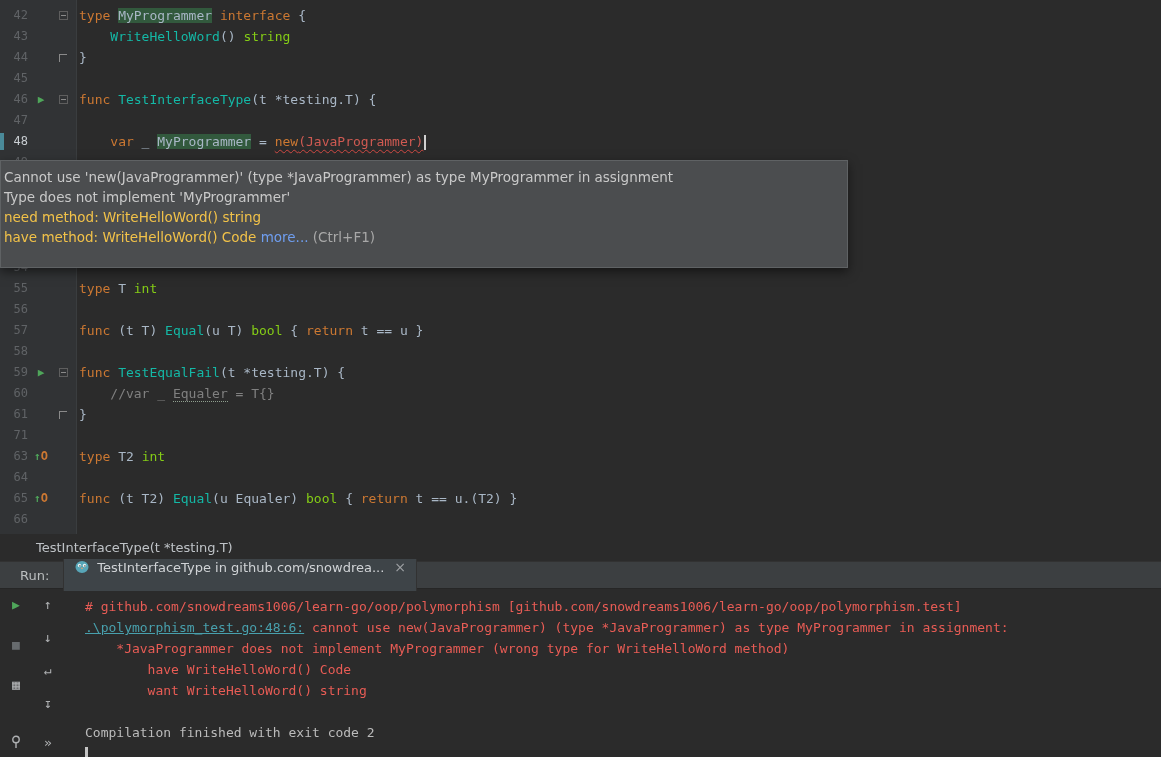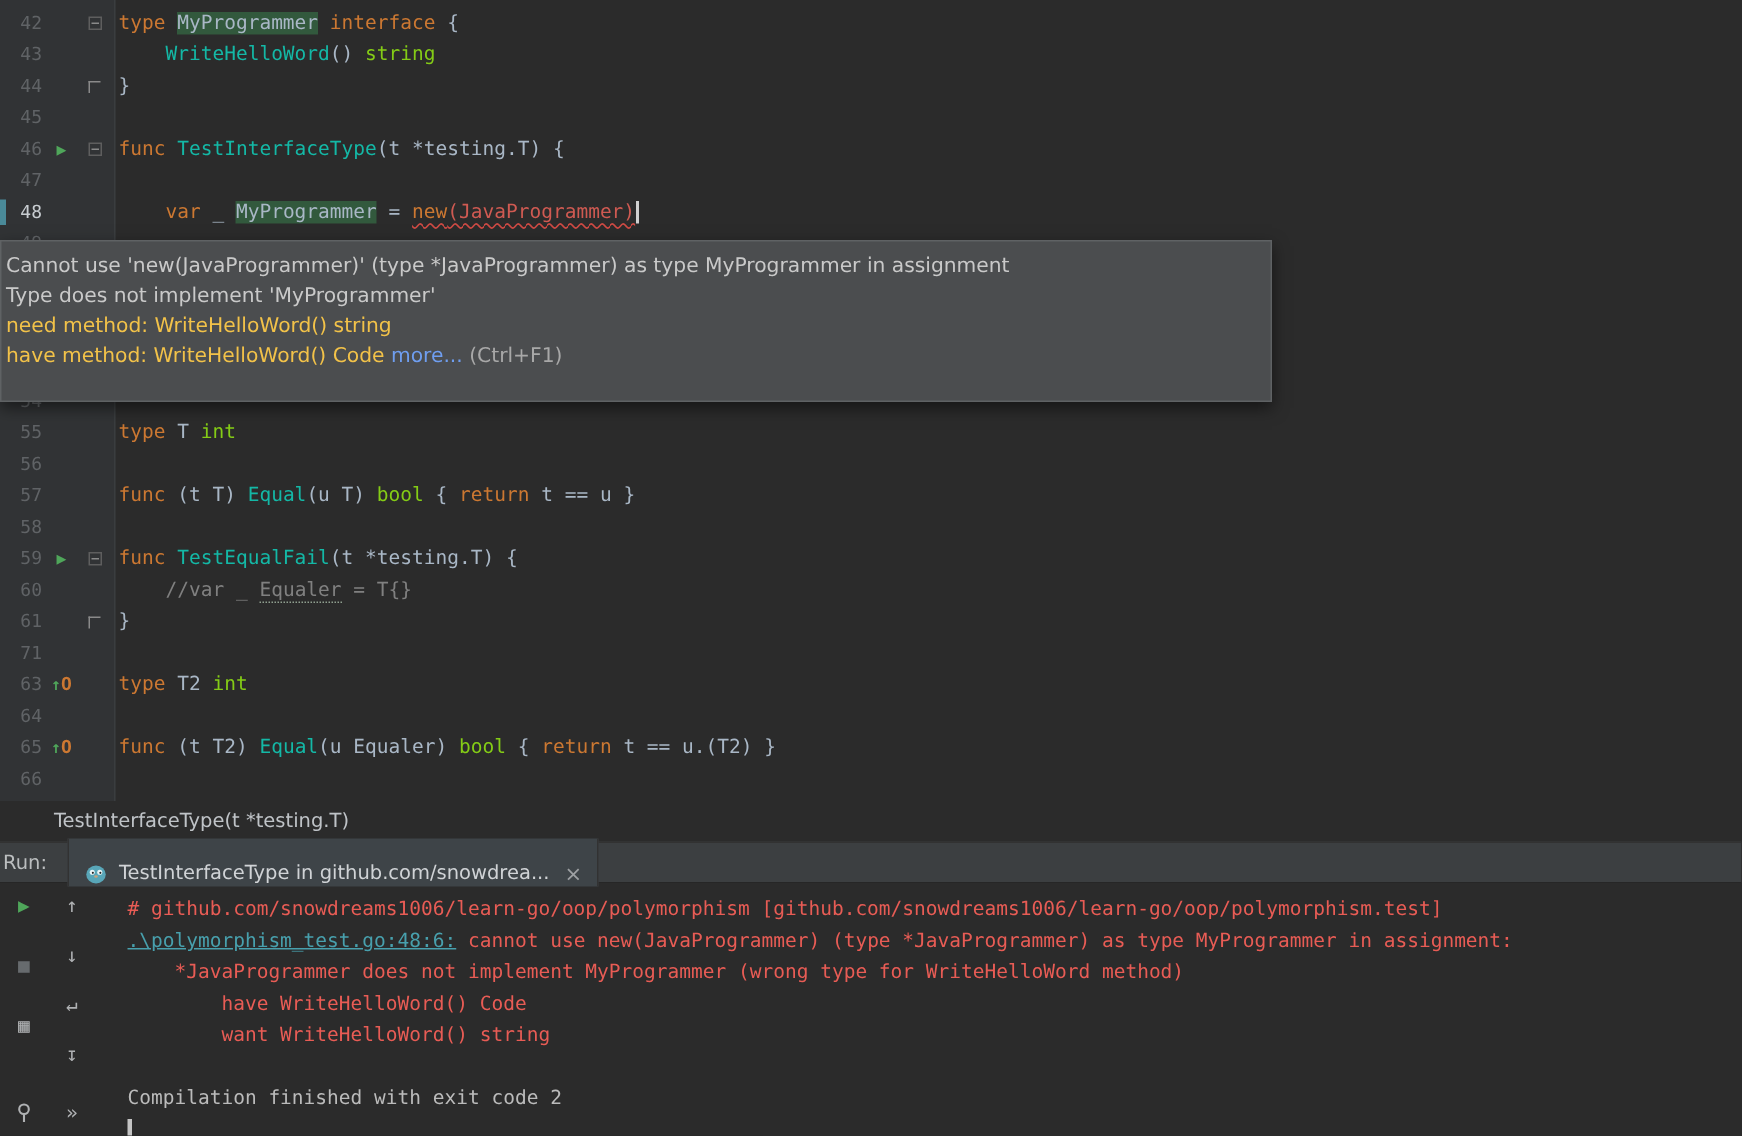--- a/index.html
+++ b/index.html
@@ -47,22 +47,22 @@
   .tt-link{color:#6f9ef0}
   .tt-dim{color:#a8a8a8}
 
   
   .breadcrumb{height:27px;line-height:27px;padding-left:36px;background:#2b2b2b;
     color:#bfc3c7;font-size:13px;font-family:"DejaVu Sans","Liberation Sans",sans-serif}
 
   
   .runbar{height:28px;background:#3c3f41;border-top:1px solid #323232;border-bottom:1px solid #262626;
     display:flex;align-items:center;font-family:"DejaVu Sans","Liberation Sans",sans-serif}
-  .run-label{color:#bbbebf;font-size:13px;margin-left:2px}
-  .tab{display:flex;align-items:flex-start;height:100%;margin-left:14px;padding:16px 10px;
+  .run-label{color:#bbbebf;font-size:13px;margin-left:20px}
+  .tab{display:flex;align-items:flex-end;height:100%;margin-left:14px;padding:16px 10px;
     background:#3e4448;border-left:1px solid #323232;border-right:1px solid #323232;cursor:default}
   .tabicon{width:16px;height:16px;margin-right:7px;display:inline-flex}
   .tablabel{color:#d0d3d6;font-size:13px;white-space:nowrap}
   .tabclose{color:#9da0a3;font-size:14px;margin-left:10px}
 
   
   .console{display:flex;height:168px;background:#2b2b2b}
   .cstrip{flex:none;width:32px;display:flex;flex-direction:column;align-items:center;padding:8px 0 6px 0}
   .cicon{height:16px;line-height:16px;font-size:13px;color:#afb1b3;text-align:center}
   .s1 .cicon{margin-bottom:24px}

